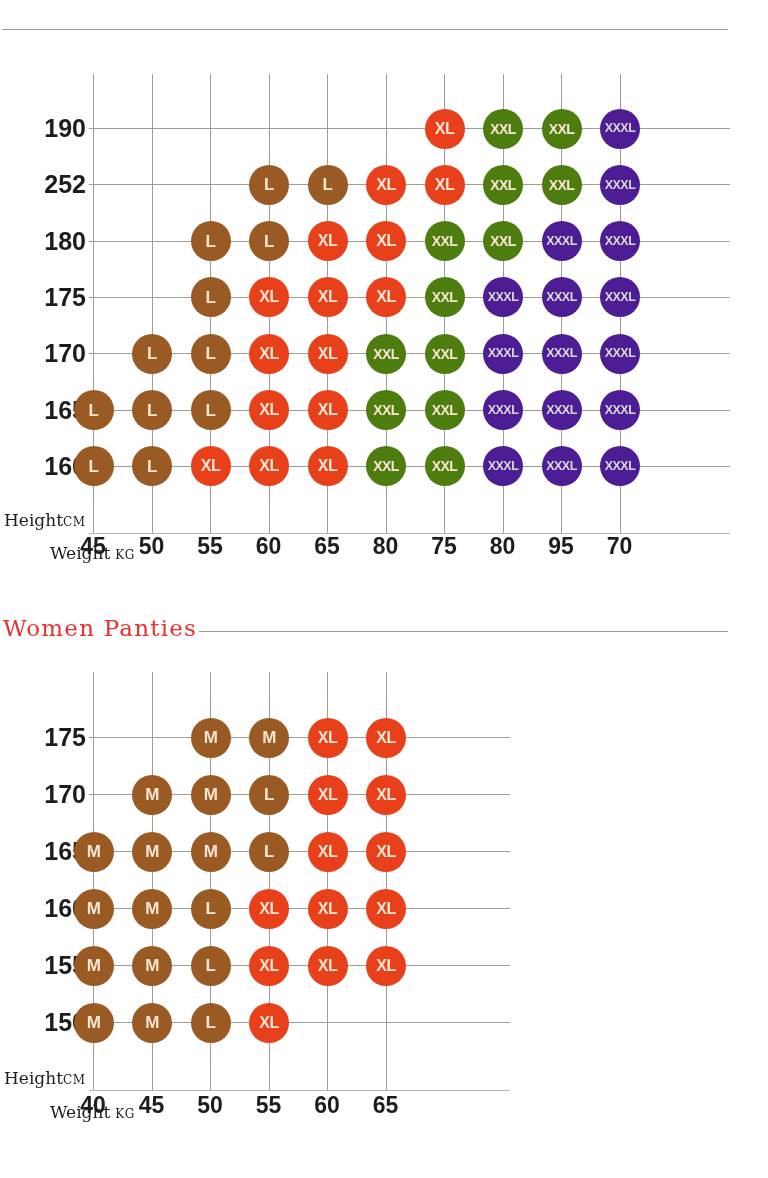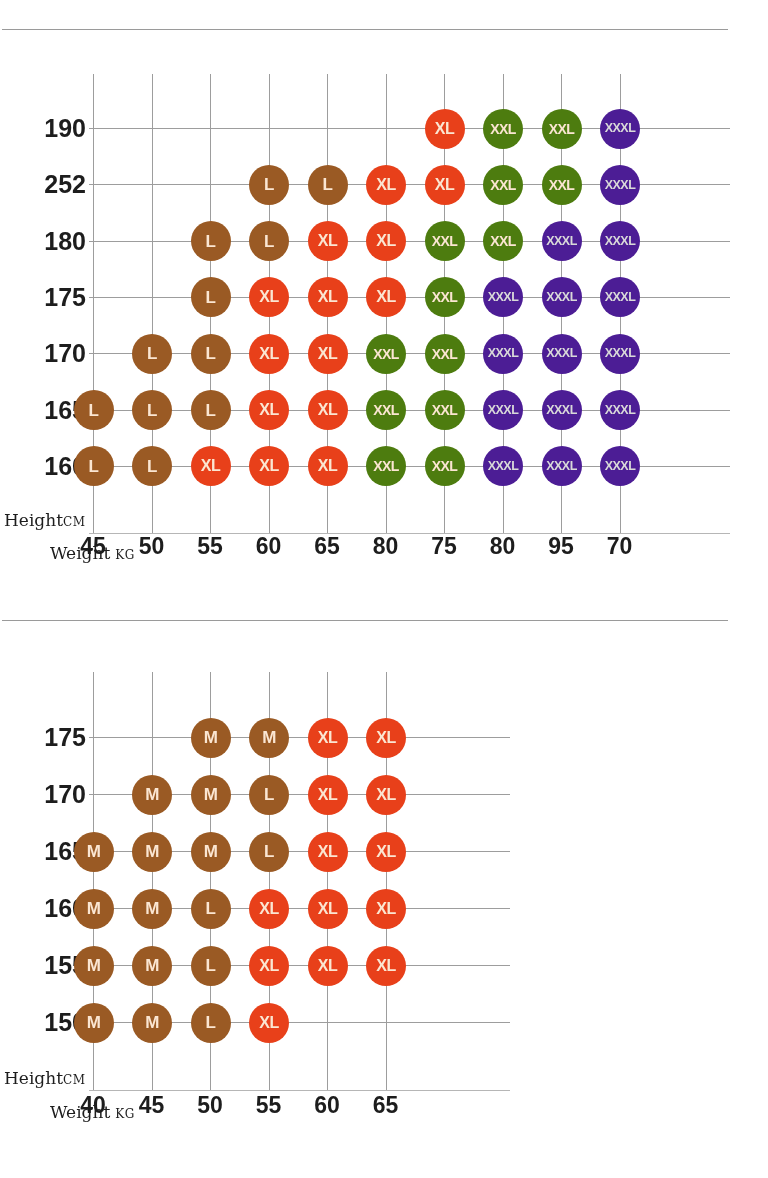--- a/index.html
+++ b/index.html
@@ -161,20 +161,21 @@
       <div class="dot c-XXL s-3" style="width: 40px; height: 40px; left: 366px; top: 446.3px;">XXL</div>
       <div class="dot c-XXL s-3" style="width: 40px; height: 40px; left: 424.5px; top: 446.3px;">XXL</div>
       <div class="dot c-XXXL s-4" style="width: 40px; height: 40px; left: 483px; top: 446.3px;">XXXL</div>
       <div class="dot c-XXXL s-4" style="width: 40px; height: 40px; left: 541.5px; top: 446.3px;">XXXL</div>
       <div class="dot c-XXXL s-4" style="width: 40px; height: 40px; left: 600px; top: 446.3px;">XXXL</div>
     </div>
 </div>
 
 <div class="chart-block" id="block-women">
   <div class="chart-title-row" id="title-women" style="top: 617px;">
+    <span class="chart-title">Women Panties</span>
     <span class="title-rule"></span>
   </div>
   <div class="plot" id="plot-women" style="left: 0px; top: 0px; width: 768px; height: 1178px;">
       <div class="grid-v" style="left: 93px; top: 672px; height: 418px;"></div>
       <div class="grid-v" style="left: 151.5px; top: 672px; height: 418px;"></div>
       <div class="grid-v" style="left: 210px; top: 672px; height: 418px;"></div>
       <div class="grid-v" style="left: 268.5px; top: 672px; height: 418px;"></div>
       <div class="grid-v" style="left: 327px; top: 672px; height: 418px;"></div>
       <div class="grid-v" style="left: 385.5px; top: 672px; height: 418px;"></div>
       <div class="grid-h" style="left: 89px; top: 737px; width: 421px;"></div>

